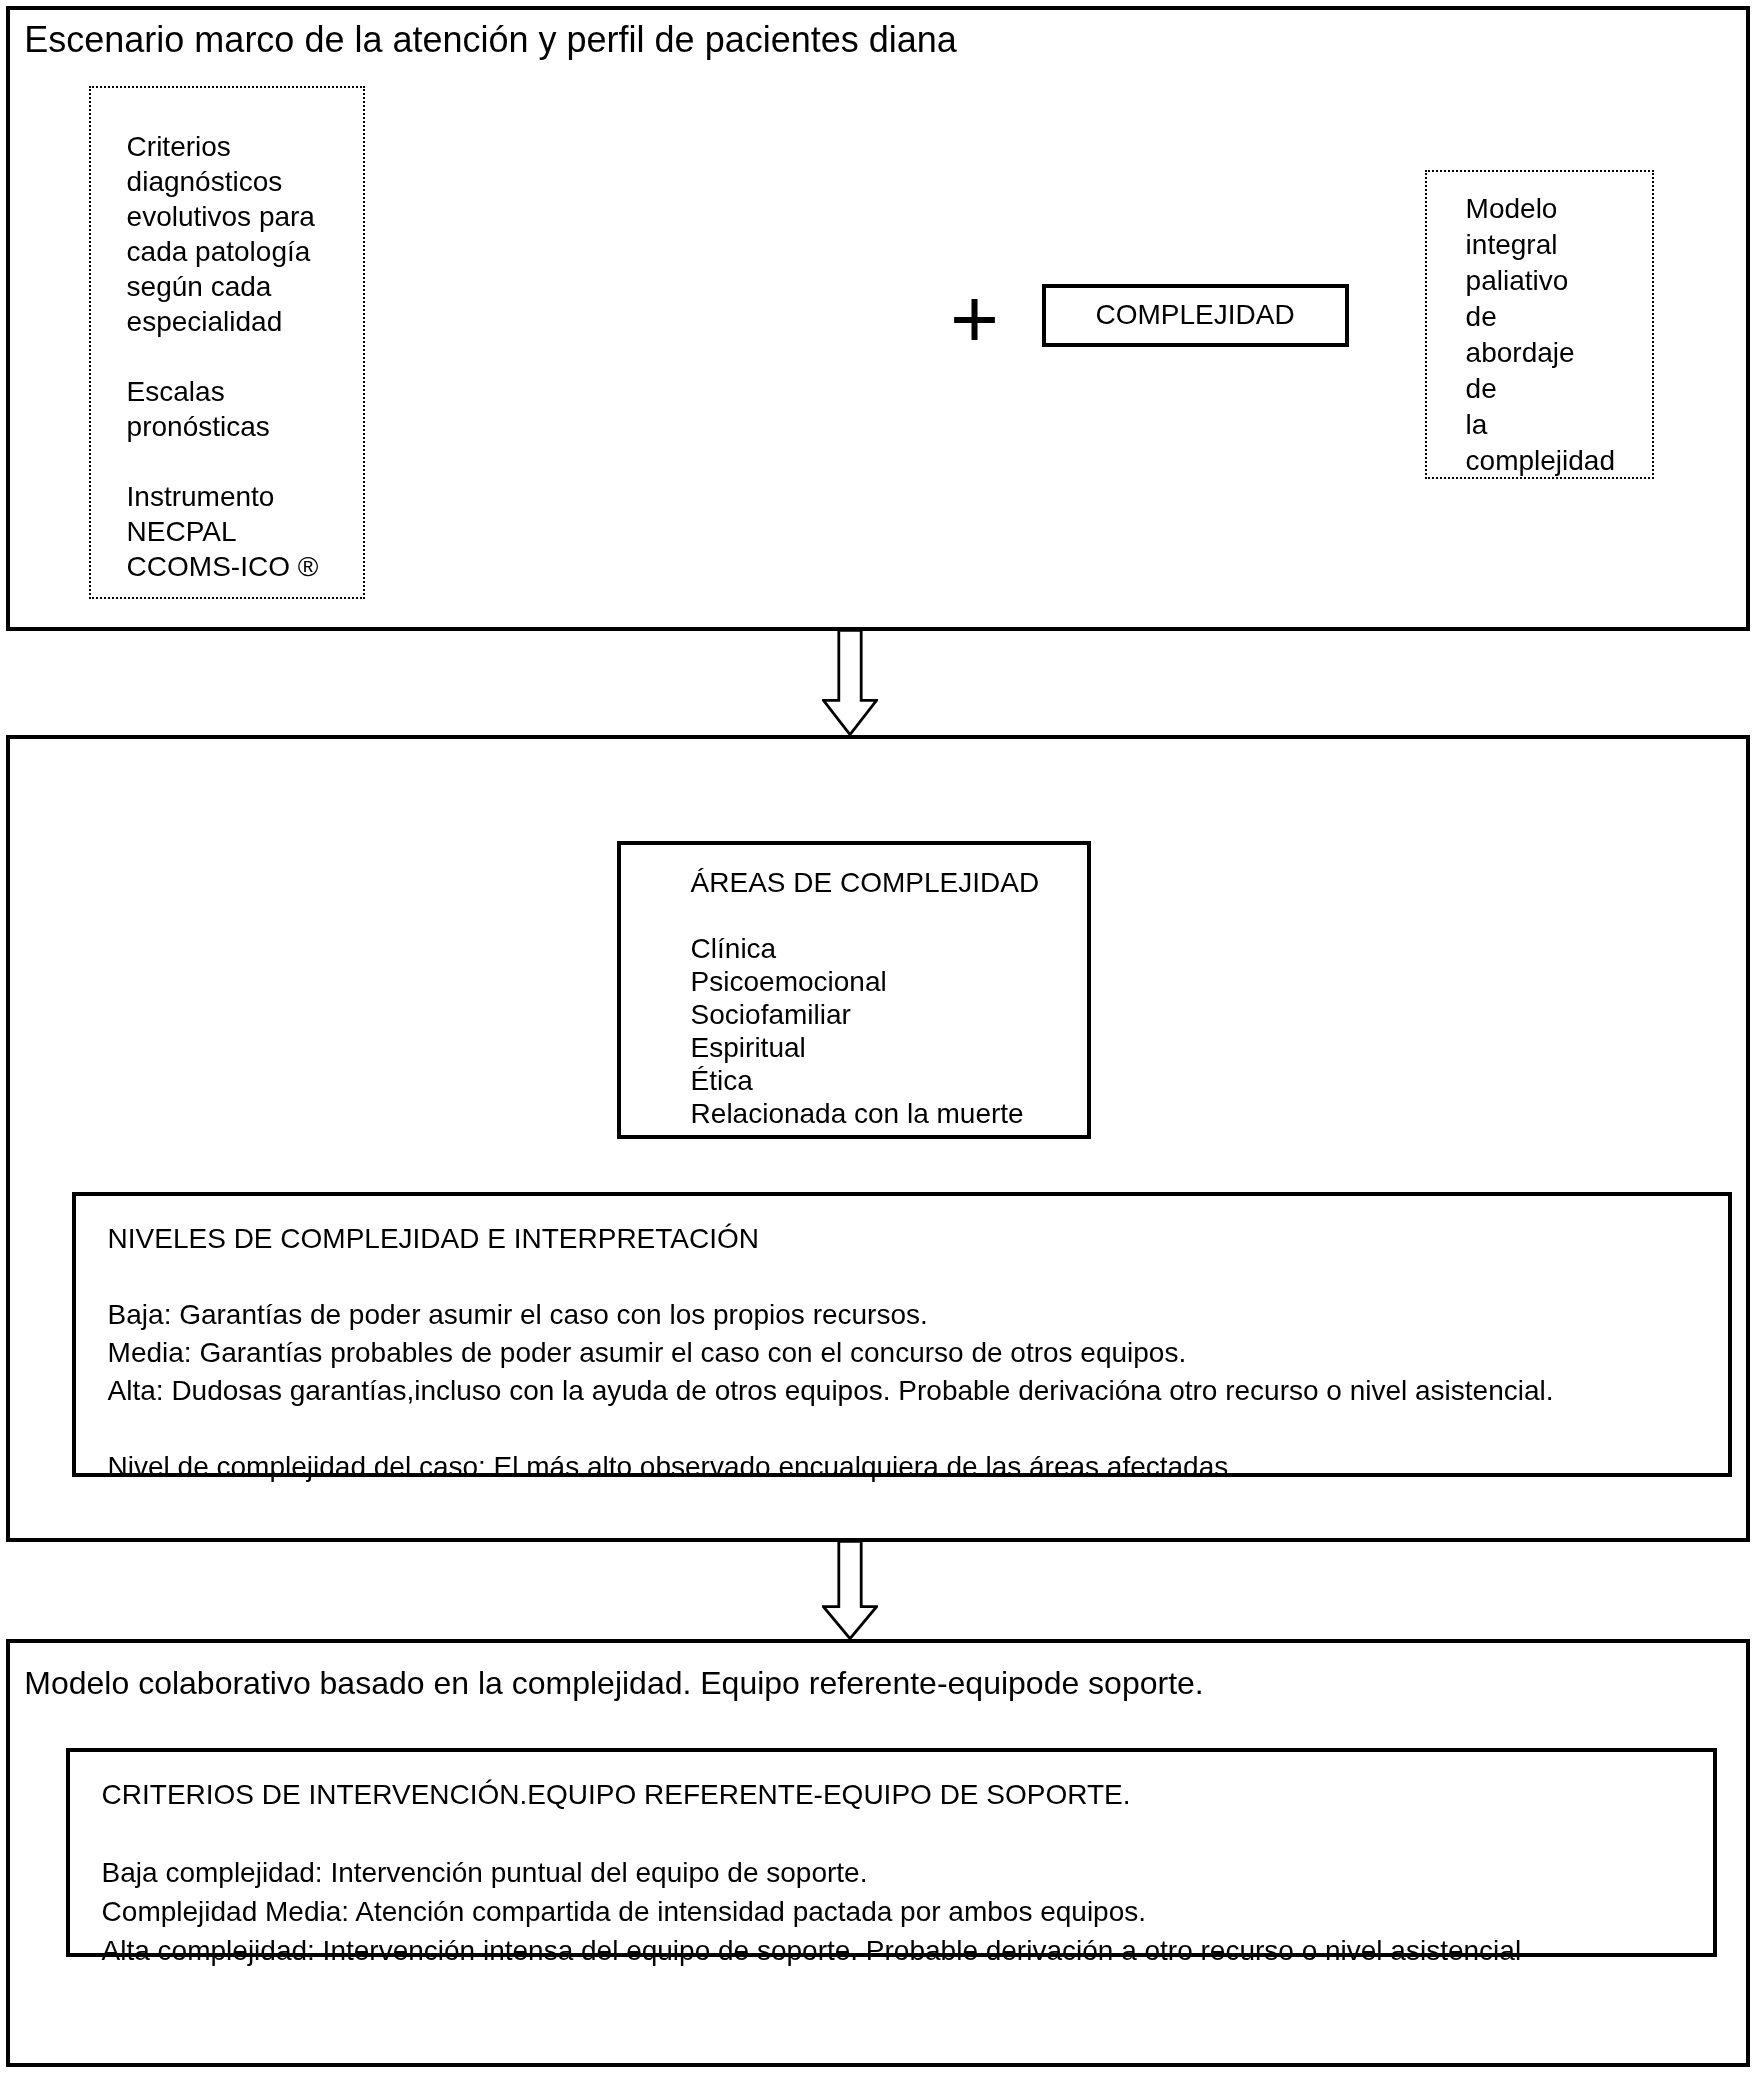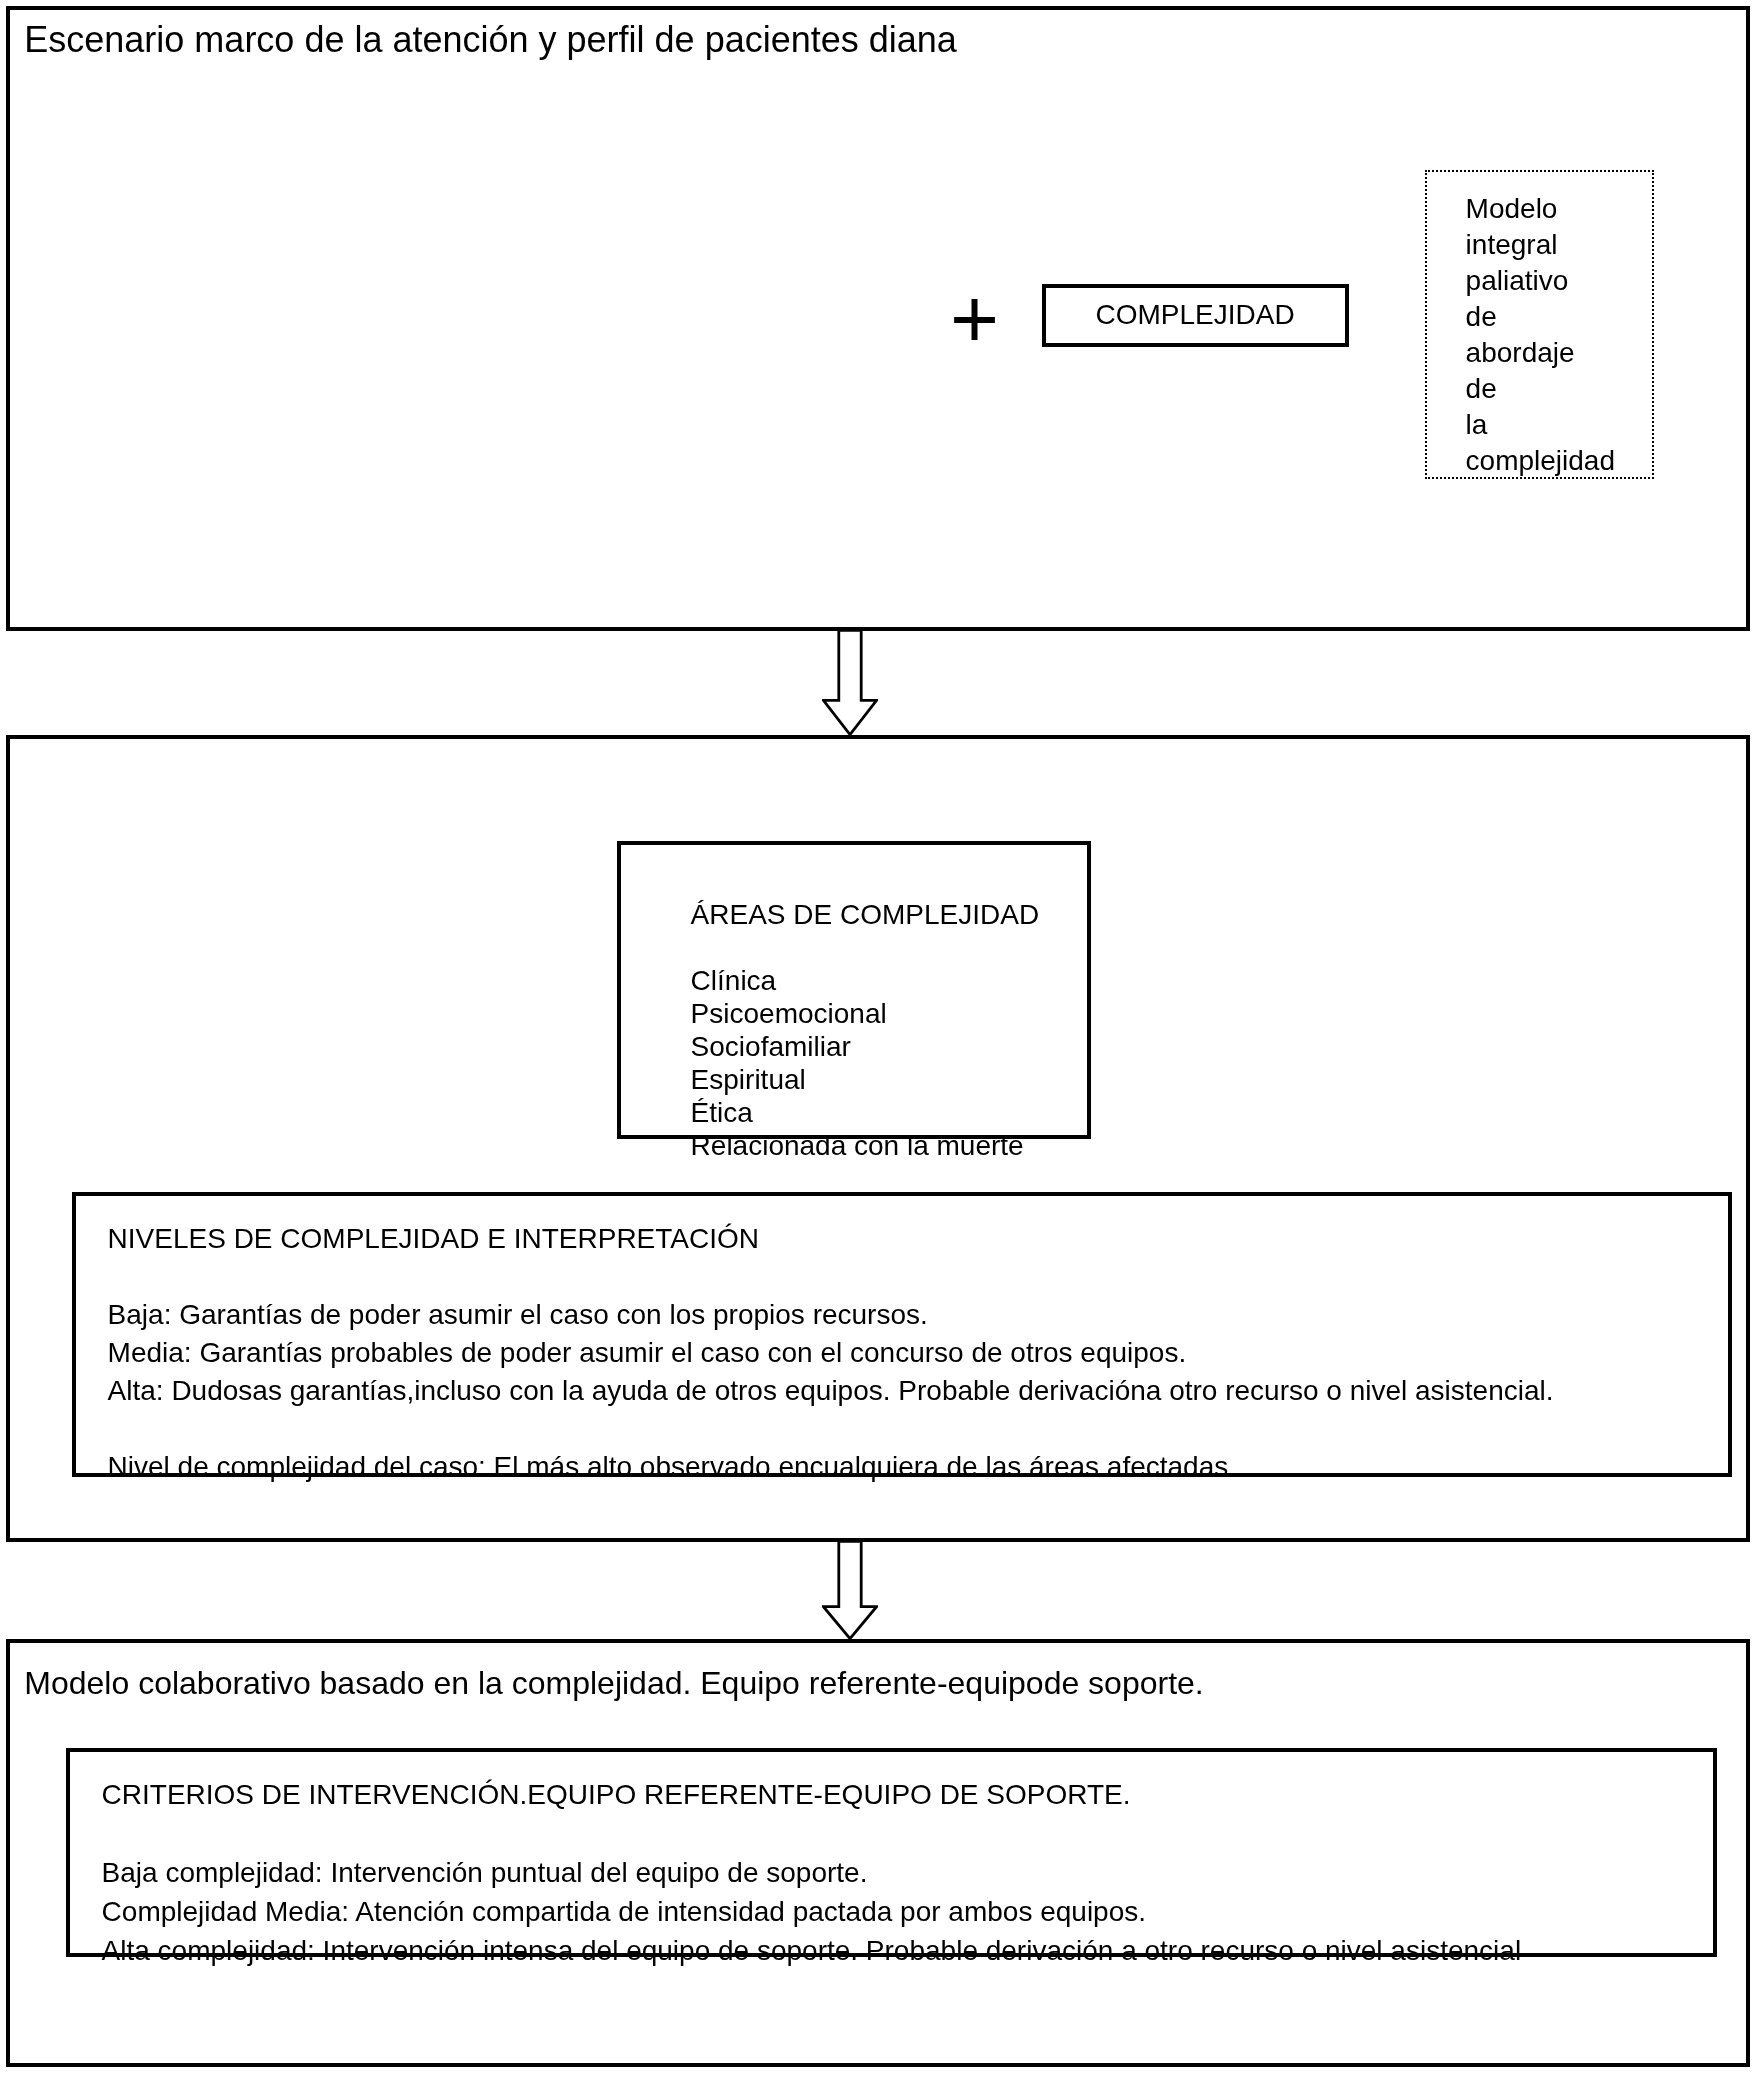--- a/index.html
+++ b/index.html
@@ -22,38 +22,41 @@
   #situacionBox .lines{padding:56px 0 0 56px;line-height:38px;}
   #plusSign{position:absolute;left:930px;top:263px;width:70px;height:98px;
             font-size:84px;line-height:91px;text-align:center;font-weight:400;}
   #complejidadBox{left:1032px;top:274px;width:299px;height:55px;
                   display:flex;align-items:center;justify-content:center;}
   #complejidadBox .label{font-size:28px;}
   #modeloBox{left:1415px;top:160px;width:225px;height:305px;}
   #modeloBox .lines{padding:19.6px 0 0 39px;line-height:36px;}
   
   #areasBox{left:607px;top:102px;width:466px;height:290px;}
-  #areasBox .lines{padding:21px 0 0 70px;line-height:33px;margin-top:32px;}
+  #areasBox .lines{padding:21px 0 0 70px;line-height:33px;}
   #nivelesBox{left:62px;top:453px;width:1652px;height:277px;}
   #nivelesBox .lines{padding:24px 0 0 32px;line-height:38px;}
   
   #criteriosIntBox{left:56px;top:105px;width:1643px;height:201px;}
   #criteriosIntBox .lines{padding:22.5px 0 0 32px;line-height:39px;}
   .arrow{position:absolute;left:822px;width:56px;}
   #arrow1{top:629px;height:107px;}
   #arrow2{top:1540px;height:100px;}
 </style>
 </head>
 <body>
 
 <div class="page">
 
   <section class="sec" id="sec1">
     <div class="sec-title t52" style="left:14.7px;top:9px;">Escenario marco de la atención y perfil de pacientes diana</div>
 
+    <div class="box dotted" id="criteriosDxBox">
+      <div class="lines">Criterios<br>diagnósticos<br>evolutivos para<br>cada patología<br>según cada<br>especialidad<br>&nbsp;<br>Escalas<br>pronósticas<br>&nbsp;<br>Instrumento<br>NECPAL<br>CCOMS-ICO ®</div>
+    </div>
 
 
     <div id="plusSign">+</div>
 
     <div class="box" id="complejidadBox">
       <span class="label">COMPLEJIDAD</span>
     </div>
 
     <div class="box dotted" id="modeloBox">
       <div class="lines">Modelo<br>integral<br>paliativo<br>de<br>abordaje<br>de<br>la<br>complejidad</div>

